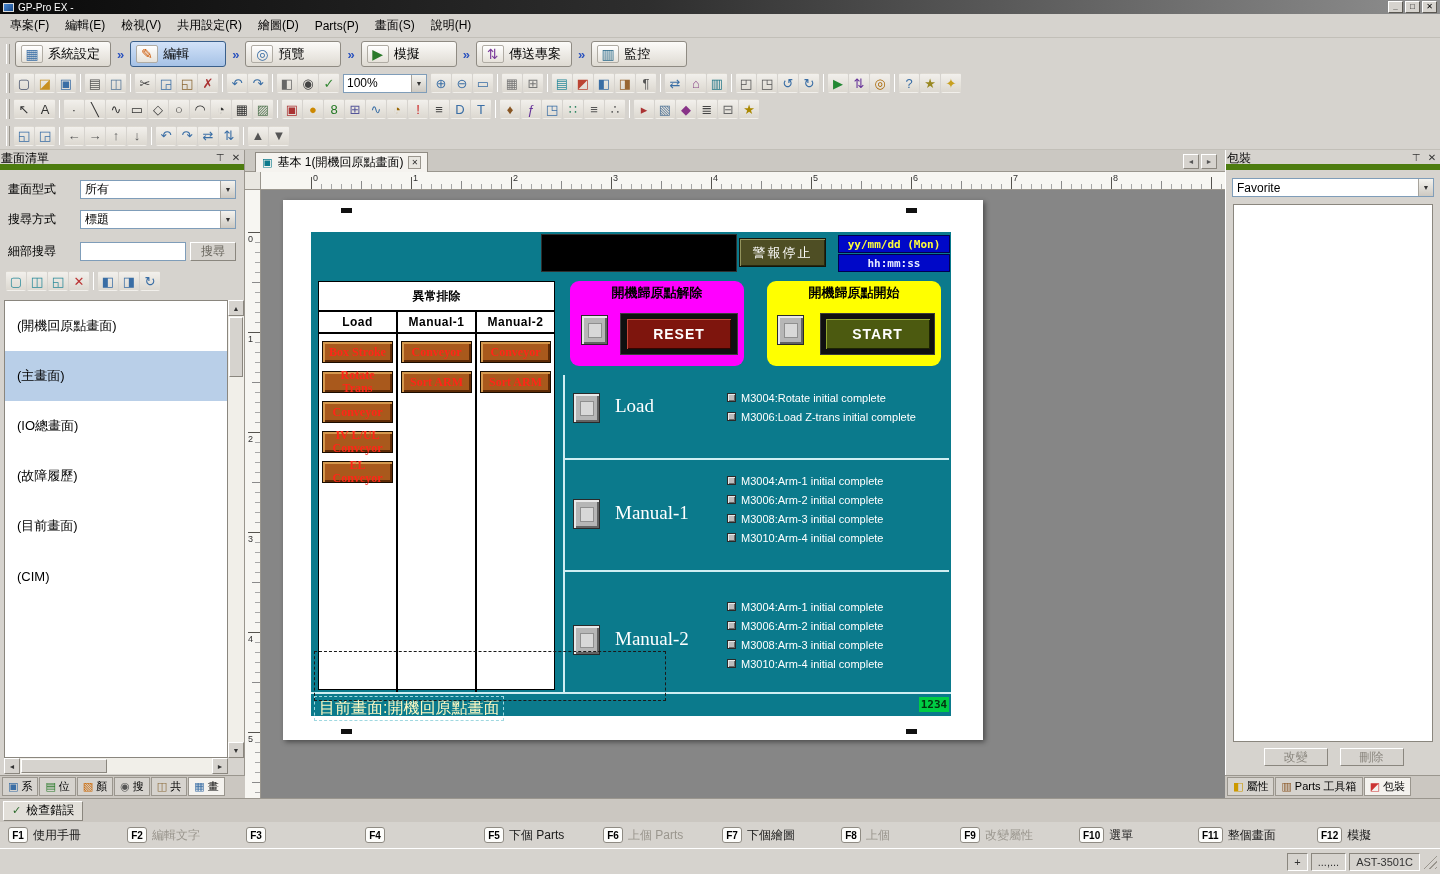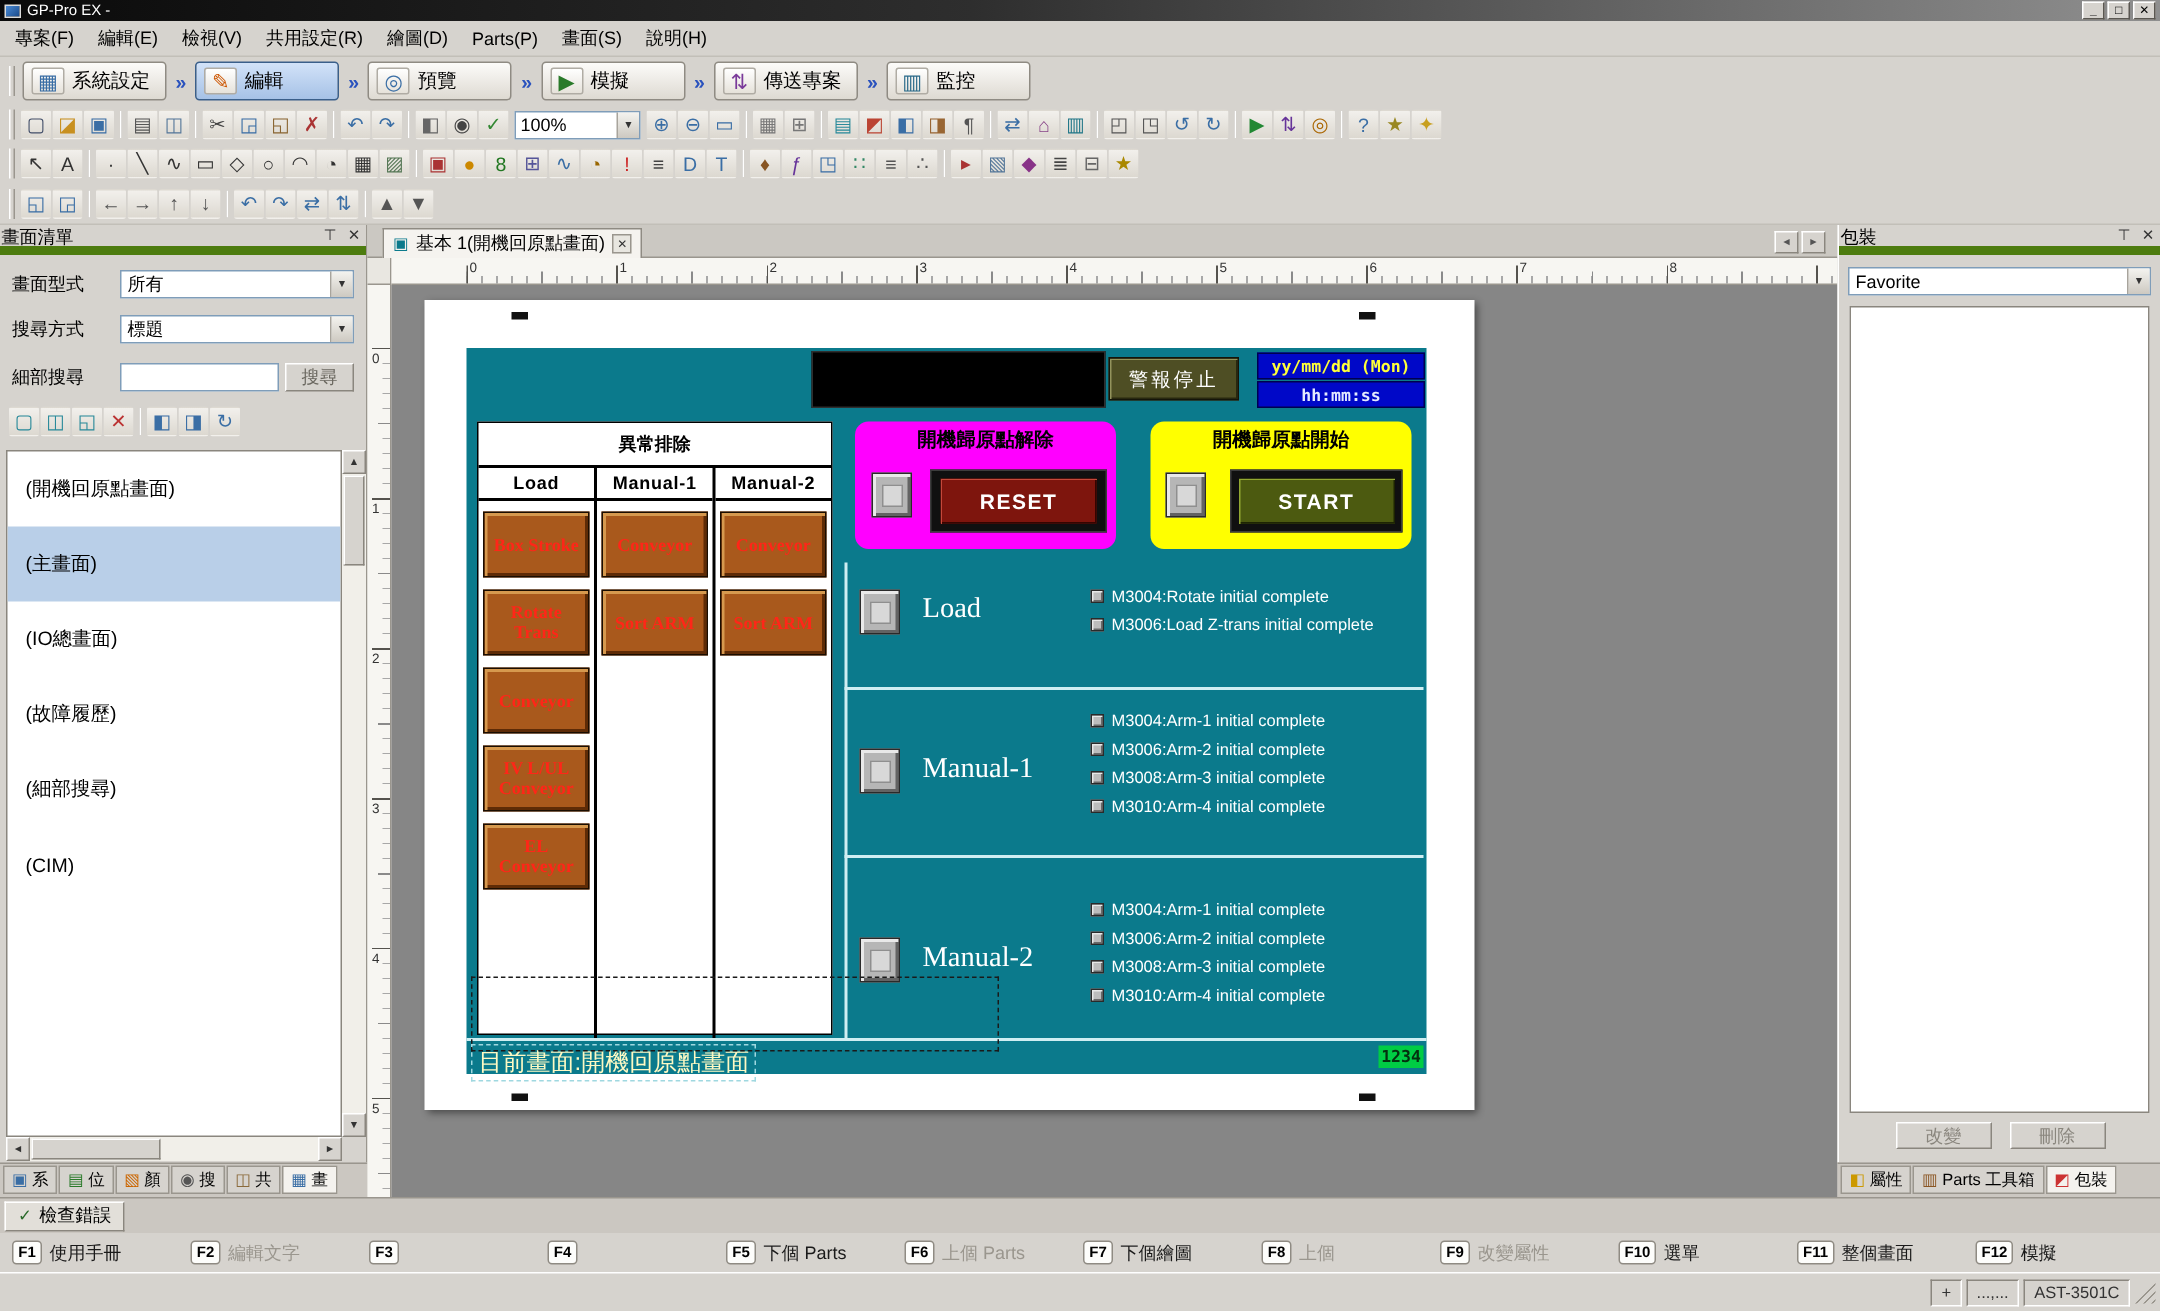--- a/index.html
+++ b/index.html
@@ -94,21 +94,21 @@
 .dt-box{position:absolute;left:527px;width:112px;height:18px;background:#0008c8;border:1px solid #000050;display:flex;align-items:center;justify-content:center;font-family:"DejaVu Sans Mono",monospace;font-size:11px;font-weight:bold}
 #date-box{top:3px;color:#ffff38}
 #time-box{top:22px;color:#e4e9ff}
 .abn-panel{position:absolute;left:7px;top:49px;width:237px;height:409px;background:#fff;border:1px solid #000}
 .abn-title{height:30px;display:flex;align-items:center;justify-content:center;font-weight:bold;font-size:12px;border-bottom:2px solid #000}
 .abn-cols{display:flex;height:382px}
 .abn-col{flex:1;border-right:2px solid #000;min-width:0}
 .abn-col:last-child{border-right:none}
 .abn-head{height:22px;border-bottom:2px solid #000;display:flex;align-items:center;justify-content:center;font-weight:bold;font-size:12px;letter-spacing:.5px}
 .abn-btns{padding:7px 3px;display:flex;flex-direction:column;gap:8px}
-.hmi-btn{height:44px;background:#a9591c;border:1px solid #1a0d00;box-shadow:inset 2px 2px 0 #d6994e,inset -2px -2px 0 #5e2b06;color:#ff2618;font-family:"Liberation Serif",serif;font-weight:bold;font-size:12px;line-height:1.05;display:flex;align-items:center;justify-content:center;text-align:center;padding:6px}
+.hmi-btn{height:22px;background:#a9591c;border:1px solid #1a0d00;box-shadow:inset 2px 2px 0 #d6994e,inset -2px -2px 0 #5e2b06;color:#ff2618;font-family:"Liberation Serif",serif;font-weight:bold;font-size:12px;line-height:1.05;display:flex;align-items:center;justify-content:center;text-align:center;padding:6px}
 .round-panel{position:absolute;top:49px;width:174px;height:85px;border-radius:9px}
 #mag-panel{left:259px;background:#ff00ff}
 #yel-panel{left:456px;background:#ffff00}
 .panel-cap{height:24px;display:flex;align-items:center;justify-content:center;font-weight:bold;font-size:13px;color:#000}
 .part-btn{position:absolute;width:27px;height:30px;background:#b6b6b6;border:1px solid #2a2a2a;box-shadow:inset 2px 2px 0 #e9e9e9,inset -2px -2px 0 #636363}
 .part-btn::after{content:"";position:absolute;left:6px;top:7px;width:12px;height:13px;background:#d8d8d8;border:1px solid #8f8f8f}
 #mag-panel .part-btn{left:11px;top:34px}
 #yel-panel .part-btn{left:10px;top:34px}
 .sw-frame{position:absolute;top:32px;height:42px;background:#101010;border:1px solid #3c3c3c;display:flex;align-items:center;justify-content:center}
 #reset-frame{left:50px;width:118px}
@@ -385,21 +385,21 @@
         <div class="list-item selected">
           <span>(主畫面)</span>
         </div>
         <div class="list-item">
           <span>(IO總畫面)</span>
         </div>
         <div class="list-item">
           <span>(故障履歷)</span>
         </div>
         <div class="list-item">
-          <span>(細部搜尋)</span>
+          <span>(目前畫面)</span>
         </div>
         <div class="list-item">
           <span>(CIM)</span>
         </div>
       </div>
     <div class="vscroll">
       <span class="scroll-btn">▲</span>
       <span class="vthumb"></span>
       <span class="vtrack"></span>
       <span class="scroll-btn">▼</span>

